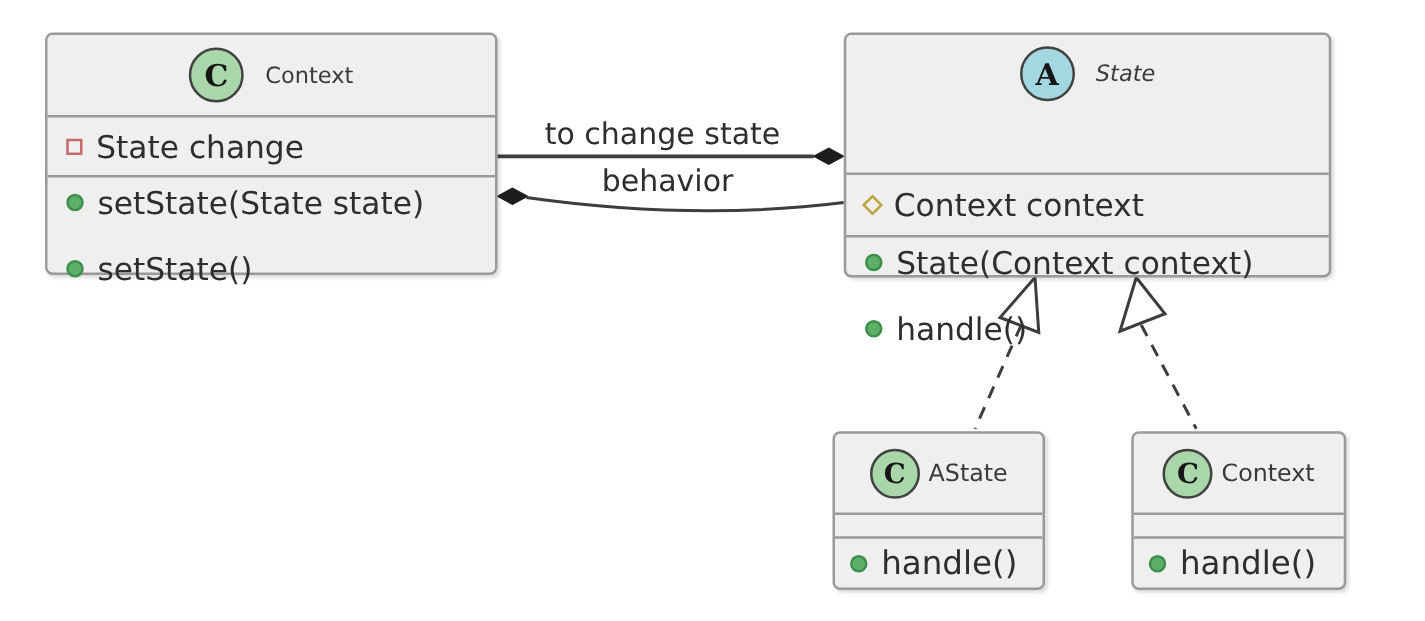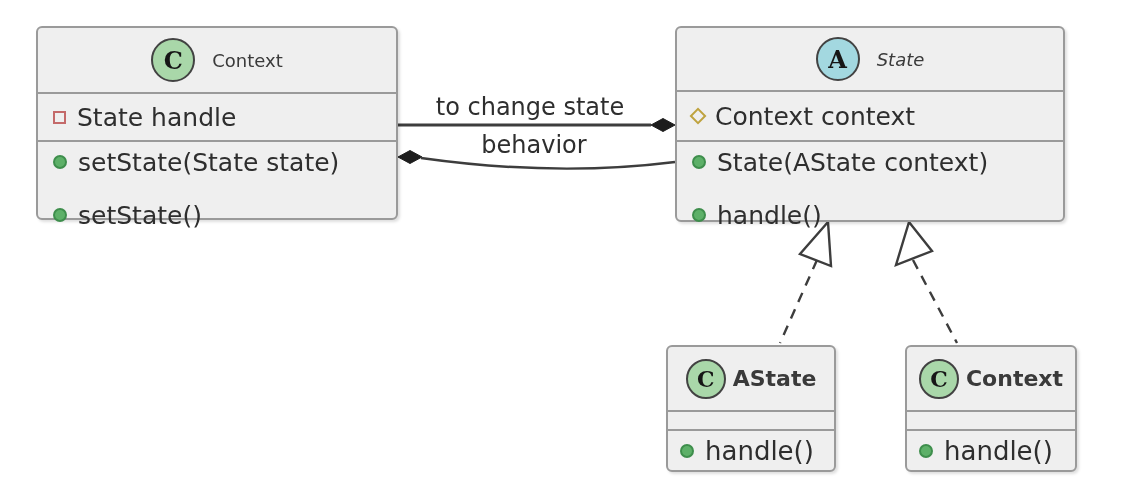--- a/index.html
+++ b/index.html
@@ -44,42 +44,42 @@
     flex: none;
   }
   .stereo.cls { background: var(--class-circle-fill); }
   .stereo.abs { background: var(--abstract-circle-fill); }
 
   .big .stereo   { width: 44px; height: 44px; font-size: 24px; }
   .small .stereo { width: 40px; height: 40px; font-size: 22px; }
   .big .uml-header   { gap: 17px; }
   .small .uml-header { gap: 7px; }
   .class-title { font-size: 18px; color: var(--title-text); white-space: nowrap; }
-  .small .class-title { font-size: 22px; font-weight: bold; }
+  .small .class-title { font-size: 19px; }
   .italic { font-style: italic; }
 
   .fields { display: flex; flex-direction: column; justify-content: center; }
   .methods { flex: 1; display: flex; flex-direction: column; justify-content: center; gap: 17px; padding: 2px 0; }
   .member-row { display: flex; align-items: center; padding-left: 15px; height: 36px; flex: none; }
   .small .member-row { padding-left: 12px; }
   .member-text { font-size: 25px; color: var(--member-text); white-space: nowrap; }
   .small .member-text { font-size: 26px; }
 
   .ic { box-sizing: border-box; flex: none; margin-right: 11px; }
   .ic-private   { width: 13px; height: 13px; border: 2.5px solid var(--private-square-border); background: transparent; }
   .ic-protected { width: 12px; height: 12px; border: 2.5px solid var(--protected-diamond-border); transform: rotate(45deg); background: transparent; }
   .ic-public    { width: 14px; height: 14px; border-radius: 50%; background: var(--public-dot-fill); border: 2.5px solid var(--public-dot-border); }
 
   #box-context { left: 36px;  top: 26px;  width: 362px; height: 194px; }
   #box-context .uml-header { flex: 0 0 64px; }
   #box-context .fields { flex: 0 0 46px; }
 
   #box-state { left: 675px; top: 26px; width: 390px; height: 196px; }
   #box-state .uml-header { flex: 0 0 62px; }
-  #box-state .fields { flex: 0 0 48px; }
+  #box-state .fields { flex: 0 0 48px; margin-top: 48px; }
 
   #box-astate { left: 666px; top: 345px; width: 170px; height: 127px; }
   #box-bstate { left: 905px; top: 345px; width: 172px; height: 127px; }
   .small .uml-header { flex: 0 0 63px; }
   .small .fields { flex: 0 0 17px; }
 </style>
 </head>
 <body>
 
 <div class="canvas">
@@ -108,21 +108,21 @@
   <div class="uml-box big" id="box-context">
     <div class="uml-header">
       <span class="stereo cls">
           <span>C</span>
         </span>
       <span class="class-title">Context</span>
     </div>
     <div class="sect fields">
       <div class="member-row">
         <span class="ic ic-private"></span>
-        <span class="member-text">State handle</span>
+        <span class="member-text">State change</span>
       </div>
     </div>
     <div class="sect methods">
       <div class="member-row">
         <span class="ic ic-public"></span>
         <span class="member-text">setState(State state)</span>
       </div>
       <div class="member-row">
         <span class="ic ic-public"></span>
         <span class="member-text">setState()</span>
@@ -139,21 +139,21 @@
     </div>
     <div class="sect fields">
       <div class="member-row">
         <span class="ic ic-protected"></span>
         <span class="member-text">Context context</span>
       </div>
     </div>
     <div class="sect methods">
       <div class="member-row">
         <span class="ic ic-public"></span>
-        <span class="member-text">State(AState context)</span>
+        <span class="member-text">State(Context context)</span>
       </div>
       <div class="member-row">
         <span class="ic ic-public"></span>
         <span class="member-text">handle()</span>
       </div>
     </div>
   </div>
 
   <div class="uml-box small" id="box-astate">
     <div class="uml-header">

